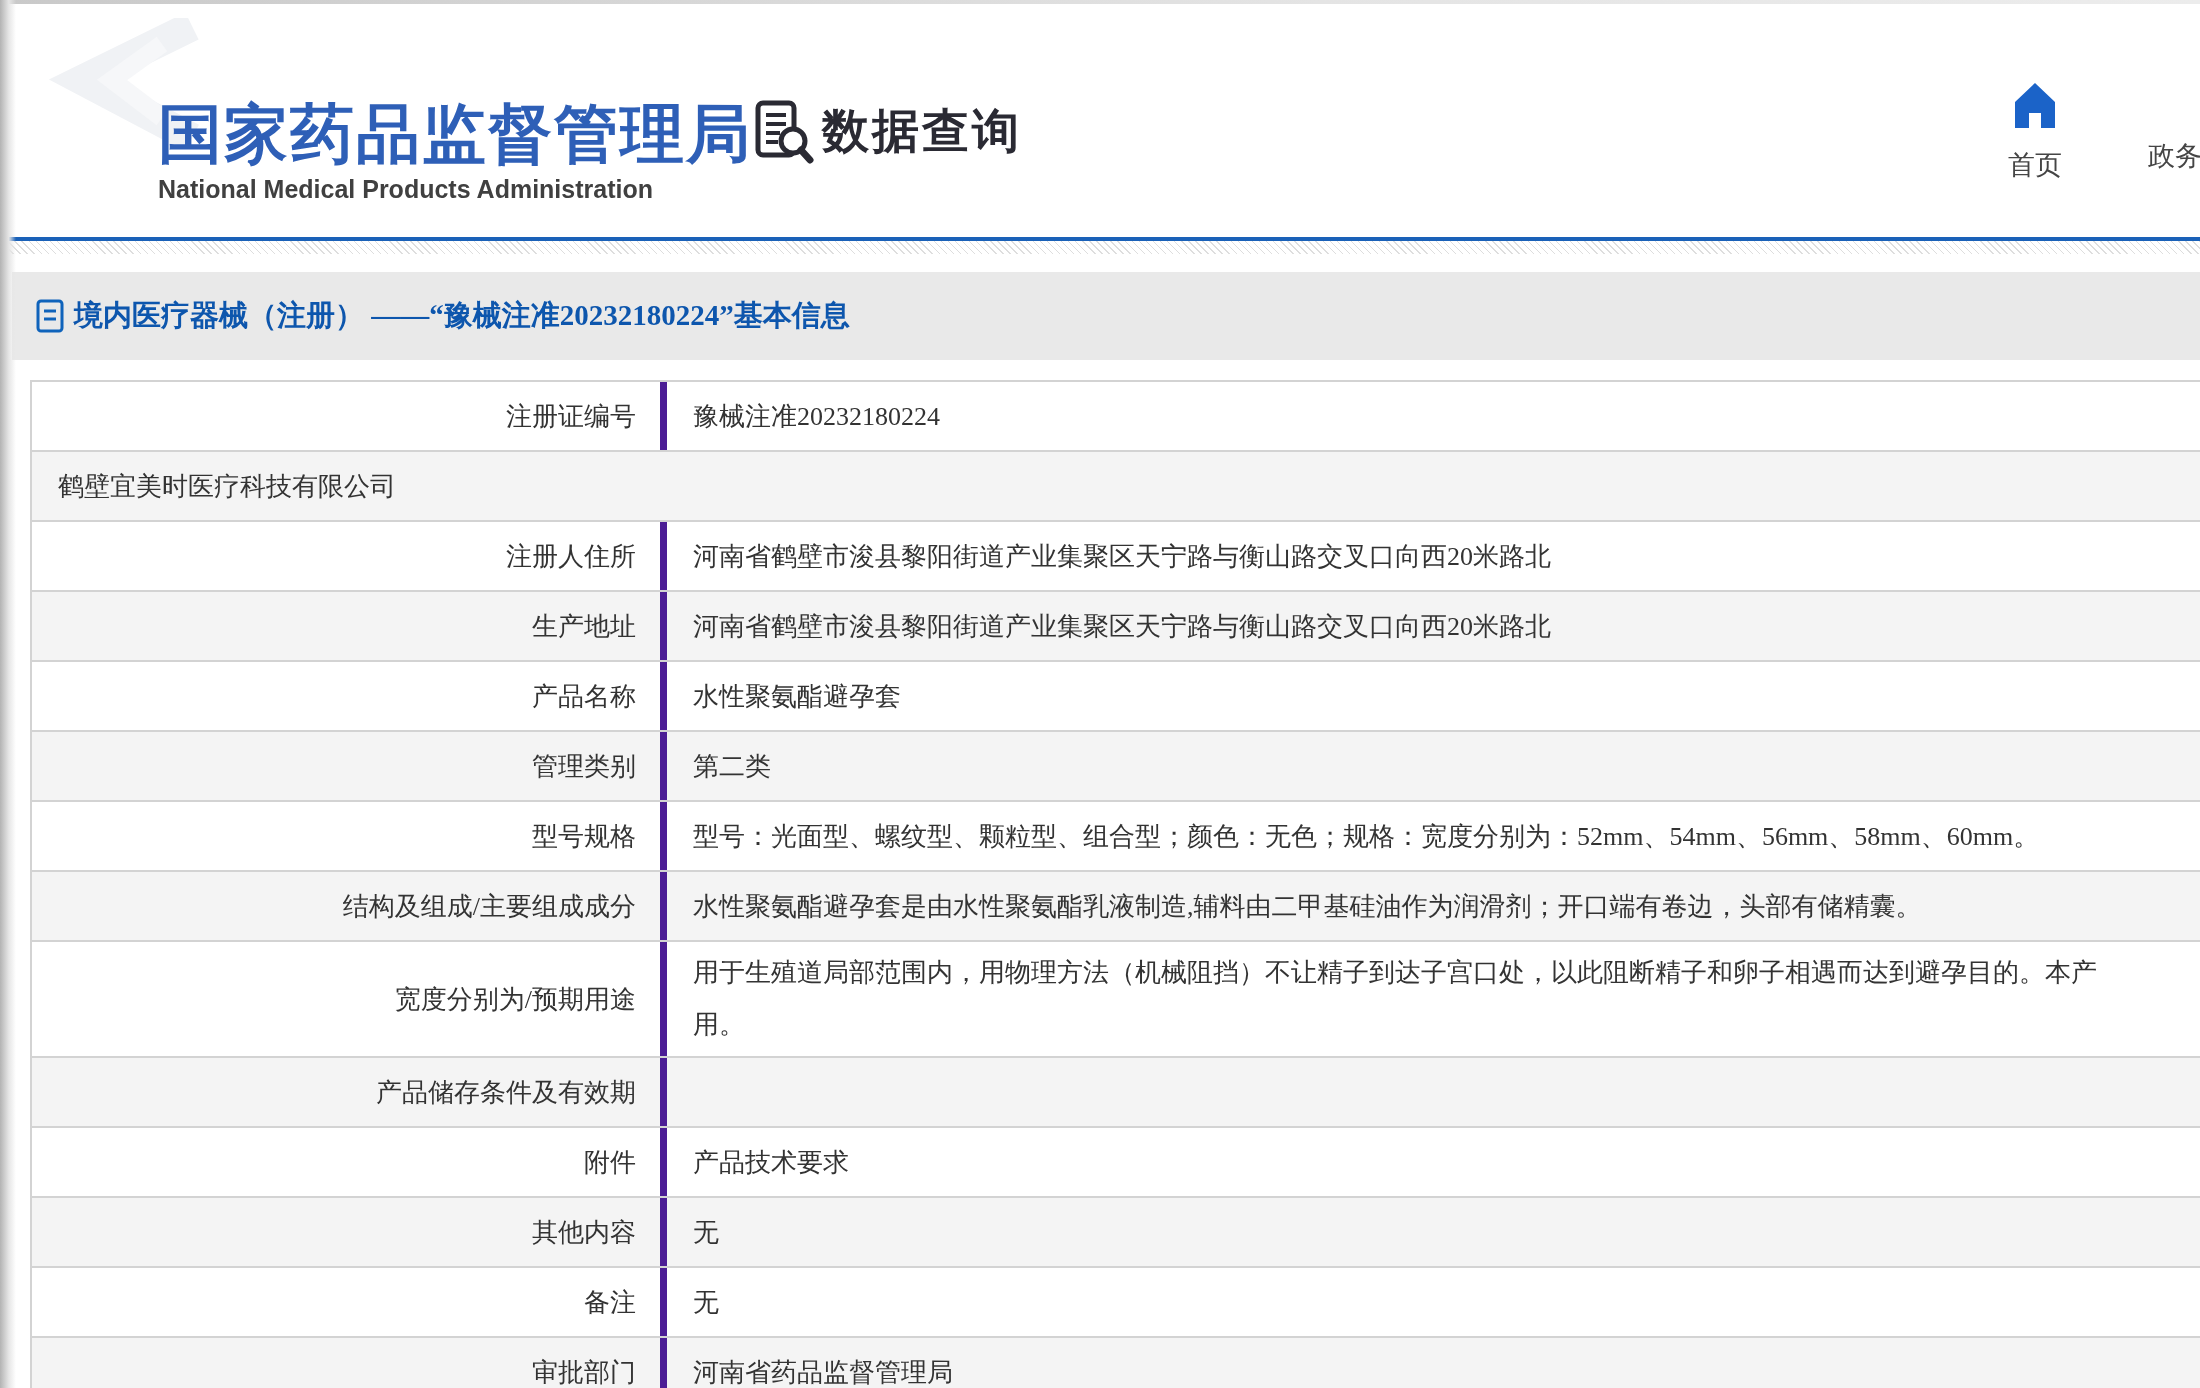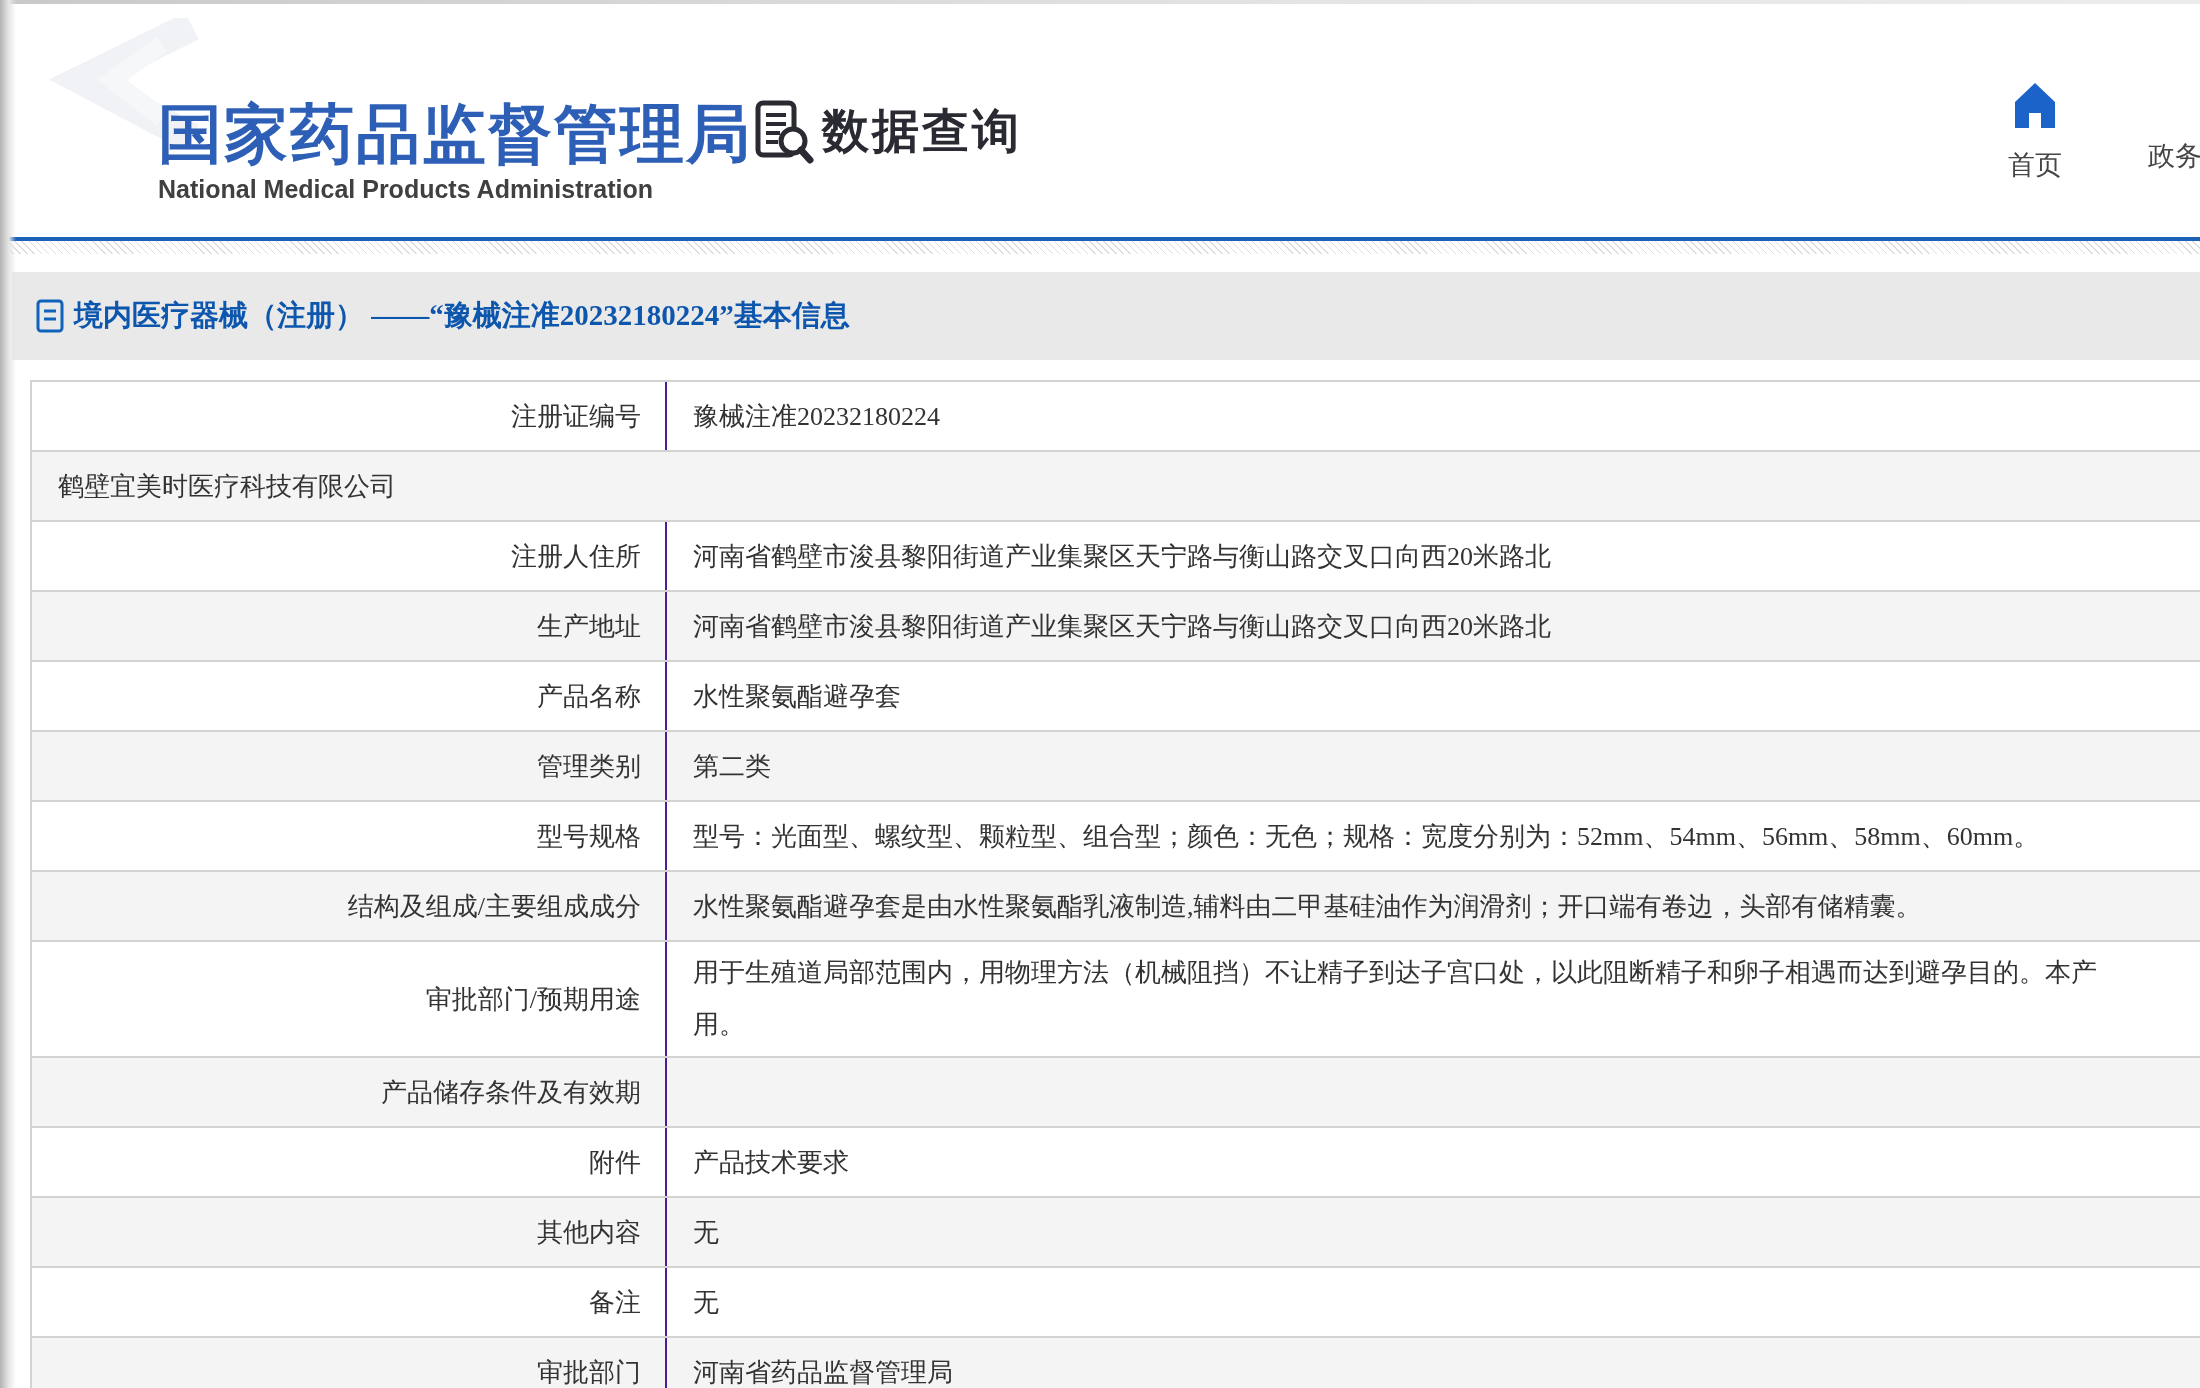--- a/index.html
+++ b/index.html
@@ -40,21 +40,21 @@
   .banner-icon{margin-left:24px;flex:0 0 auto;display:flex;align-items:center;}
   .banner-title{margin-left:10px;font-size:29px;font-weight:bold;color:#0d56ad;white-space:nowrap;}
 
   
   .table{position:absolute;left:30px;top:380px;width:2560px;
          border-top:2px solid #d3d3d3;border-left:2px solid #d3d3d3;}
   .trow{display:flex;height:68px;border-bottom:2px solid #d3d3d3;background:#fff;}
   .trow.alt{background:#f4f4f4;}
   .trow.tall{height:114px;}
   .tl{width:635px;flex:0 0 auto;display:flex;align-items:center;justify-content:flex-end;
-      padding-right:24px;box-sizing:border-box;border-right:2px solid #4c1d95;
+      padding-right:24px;box-sizing:border-box;border-right:7px solid #4c1d95;
       font-size:26px;color:#333;white-space:nowrap;}
   .tv{flex:1 1 auto;display:flex;align-items:center;padding-left:26px;
       font-size:26px;color:#333;white-space:nowrap;overflow:visible;}
   .tv.multiline{flex-direction:column;align-items:flex-start;justify-content:center;}
   .tv.multiline .vline{line-height:52px;white-space:nowrap;}
 </style>
 </head>
 <body>
 
 <div class="page">
@@ -141,21 +141,21 @@
     </div>
     <div class="trow">
       <div class="tl">型号规格</div>
       <div class="tv">型号：光面型、螺纹型、颗粒型、组合型；颜色：无色；规格：宽度分别为：52mm、54mm、56mm、58mm、60mm。</div>
     </div>
     <div class="trow alt">
       <div class="tl">结构及组成/主要组成成分</div>
       <div class="tv">水性聚氨酯避孕套是由水性聚氨酯乳液制造,辅料由二甲基硅油作为润滑剂；开口端有卷边，头部有储精囊。</div>
     </div>
     <div class="trow tall">
-      <div class="tl">审批部门/预期用途</div>
+      <div class="tl">宽度分别为/预期用途</div>
       <div class="tv multiline">
         <div class="vline">用于生殖道局部范围内，用物理方法（机械阻挡）不让精子到达子宫口处，以此阻断精子和卵子相遇而达到避孕目的。本产</div>
         <div class="vline">用。</div>
       </div>
     </div>
     <div class="trow alt">
       <div class="tl">产品储存条件及有效期</div>
       <div class="tv"></div>
     </div>
     <div class="trow">

